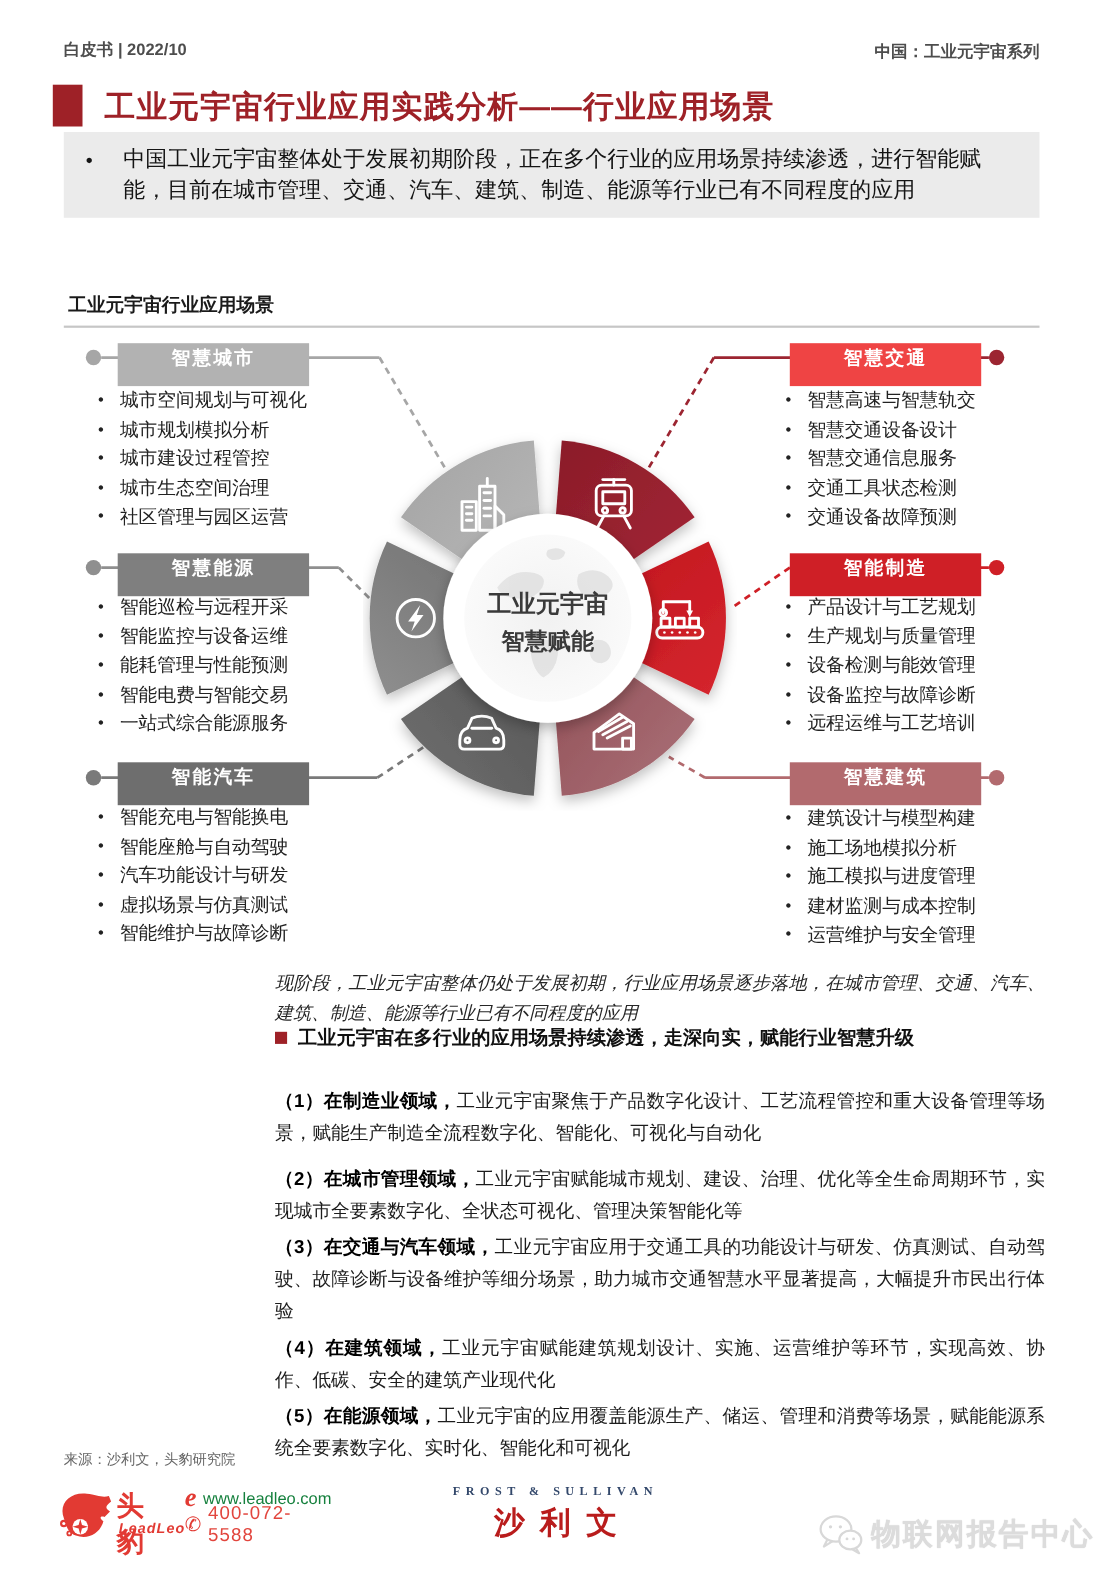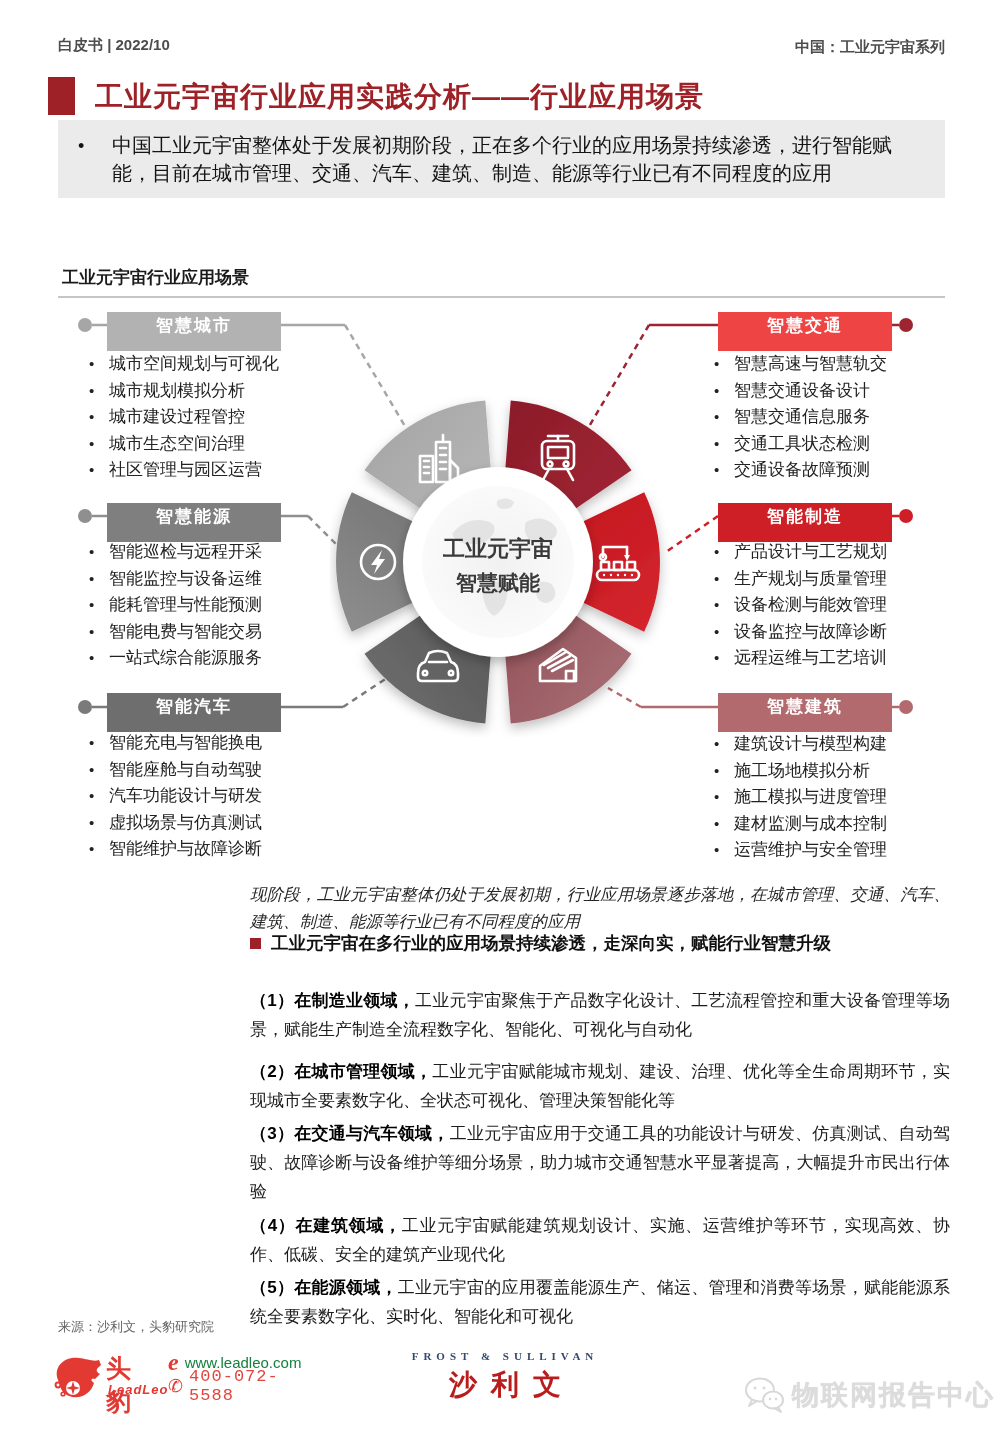--- a/index.html
+++ b/index.html
@@ -62,21 +62,21 @@
   .source{position:absolute;left:58px;top:1318px;font-size:13px;color:#666;}
   .leadleo{position:absolute;left:52px;top:1350px;height:62px;}
   .leopard{position:absolute;left:0;top:2px;}
   .ll-name{position:absolute;left:54px;top:2px;font-size:25px;font-weight:bold;color:#e23a33;letter-spacing:2px;}
   .ll-en{position:absolute;left:56px;top:32px;font-size:13px;font-weight:bold;font-style:italic;color:#e23a33;letter-spacing:1px;}
   .ll-contact{position:absolute;left:116px;top:0;}
   .ll-row{display:flex;align-items:center;gap:6px;height:24px;}
   .e-icon{font-family:"Liberation Serif",serif;font-style:italic;font-weight:bold;font-size:24px;color:#e23a33;line-height:20px;}
   .ph-icon{font-size:18px;color:#e23a33;}
   .ll-site{font-size:15px;color:#15803d;}
-  .ll-phone{font-size:17px;color:#e2453d;letter-spacing:1px;font-family:Liberation Mono, monospace;}
+  .ll-phone{font-size:17px;color:#e2453d;letter-spacing:1px;}
   .frost{position:absolute;left:400px;top:1350px;width:210px;text-align:center;}
   .frost-en{font-family:"Liberation Serif",serif;font-size:11px;letter-spacing:5px;color:#33486b;font-weight:bold;}
   .frost-cn{margin-top:4px;font-size:28px;font-weight:bold;color:#b91c1c;letter-spacing:14px;text-indent:14px;}
   .watermark{position:absolute;left:742px;top:1376px;display:flex;align-items:center;gap:6px;color:#d8d8d8;}
   .wm-text{font-size:27px;font-weight:bold;letter-spacing:2px;color:#dcdcdc;text-shadow:0 0 1px #cfcfcf;}
 </style>
 </head>
 <body>
 
 <div class="page">

